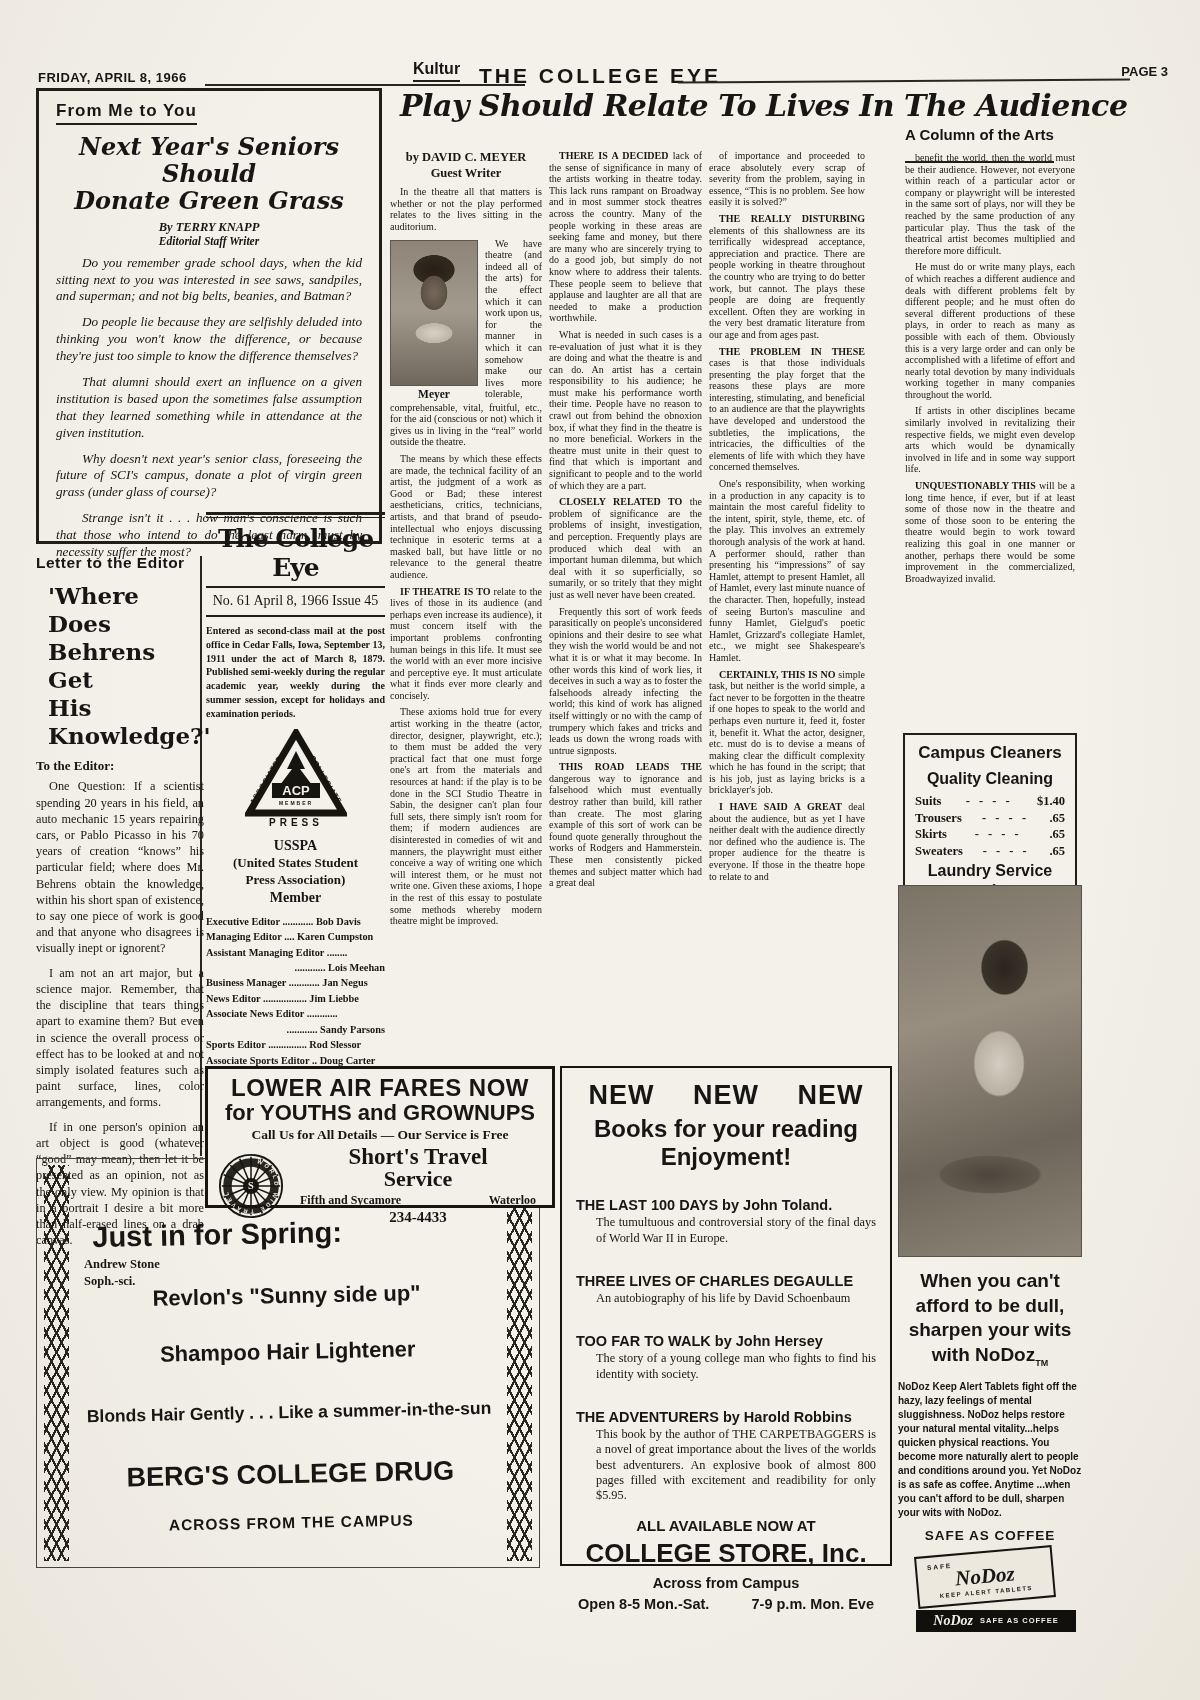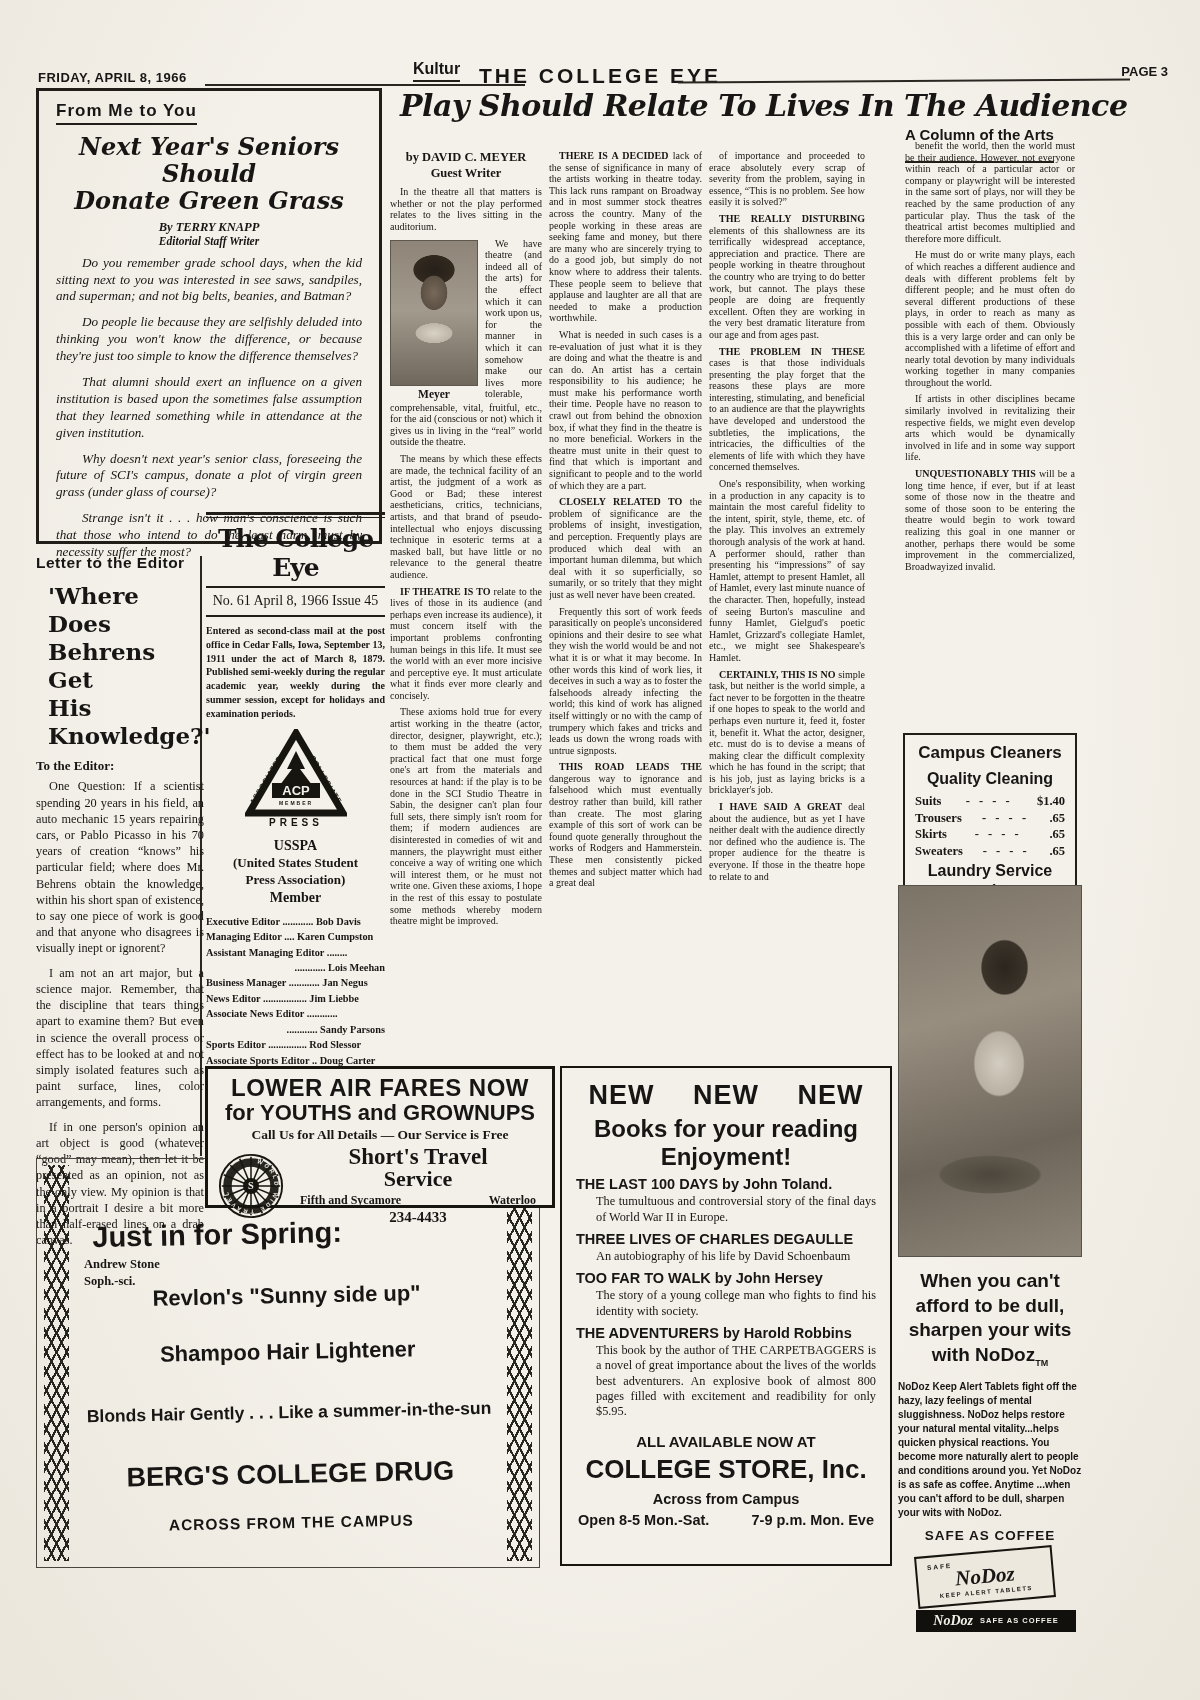--- a/index.html
+++ b/index.html
@@ -49,21 +49,21 @@
   
   .kultur { left:413px; top:60px; display:inline-block; font:bold 16px "Liberation Sans",sans-serif; border-bottom:2.5px solid #211e19; padding-bottom:2px; }
   .headline { left:400px; top:88px; width:690px; text-align:center; font:bold italic 30px "DejaVu Serif",serif; letter-spacing:-.5px; white-space:nowrap; }
   .col-label { left:905px; top:126px; display:inline-block; font:bold 15px "Liberation Sans",sans-serif; border-bottom:2.5px solid #211e19; padding-bottom:18px; }
   .acol { overflow:hidden; }
   .acol p { font:10px/1.16 "Liberation Serif",serif; text-align:justify; text-indent:10px; margin-bottom:5px; }
   .acol p strong { font-weight:bold; }
   .c1 { left:390px; top:150px; width:152px; height:856px; }
   .c2 { left:549px; top:150px; width:153px; height:856px; }
   .c3 { left:709px; top:150px; width:156px; height:858px; }
-  .c4 { left:905px; top:140px; width:170px; height:578px; }
+  .c4 { left:905px; top:152px; width:170px; height:578px; }
   .art-by { text-align:center; font:bold 12.5px/1.25 "Liberation Serif",serif; margin-bottom:5px; }
   .photo { float:left; width:88px; margin:2px 7px 2px 0; }
   .photo-img { width:88px; height:146px; border:1px solid #5d574e;
     background:
       radial-gradient(ellipse 26px 14px at 50% 64%, #d8d2c6 0%, #bdb5a7 70%, transparent 72%),
       radial-gradient(ellipse 21px 27px at 50% 36%, #77695a 0%, #5c5044 62%, transparent 65%),
       radial-gradient(ellipse 28px 20px at 50% 20%, #262019 0%, #32291f 72%, transparent 75%),
       linear-gradient(180deg, #8e8578 0%, #a29a8c 48%, #6f675c 100%);
   }
   .photo-cap { text-align:center; font:bold 11.5px "Liberation Serif",serif; padding-top:2px; }
@@ -111,21 +111,21 @@
   .tr-name { flex:1; text-align:center; }
   .tr-name .n1 { font:bold 23px/1.0 "Liberation Serif",serif; }
   .tr-name .n2 { font:bold 22px/1.0 "Liberation Serif",serif; }
   .tr-addr { display:flex; justify-content:space-between; font:bold 12px "Liberation Serif",serif; margin-top:3px; padding:0 6px; }
   .tr-phone { font:bold 15px "Liberation Serif",serif; margin-top:1px; }
 
   
   .books-box { left:560px; top:1066px; width:332px; height:500px; border:2.5px solid #17150f; background:#f3f0e9; z-index:5; padding:12px 14px 8px; position:absolute; }
   .bk-new { text-align:center; font:bold 27px "Liberation Sans",sans-serif; word-spacing:30px; letter-spacing:1px; }
   .bk-t { text-align:center; font:bold 24px/1.15 "Liberation Sans",sans-serif; margin-top:4px; }
-  .bk-item-title { font:bold 14.5px "Liberation Sans",sans-serif; margin-top:6px; }
+  .bk-item-title { font:bold 14.5px "Liberation Sans",sans-serif; margin-top:27px; }
   .bk-item-desc { font:12.3px/1.25 "Liberation Serif",serif; text-align:justify; padding-left:20px; margin-top:2px; }
   .bk-avail { text-align:center; font:bold 15px "Liberation Sans",sans-serif; margin-top:13px; }
   .bk-store { text-align:center; font:bold 26px "Liberation Sans",sans-serif; margin-top:4px; }
   .bk-across { text-align:center; font:bold 14.5px "Liberation Sans",sans-serif; margin-top:6px; }
   .bk-hours { display:flex; justify-content:space-between; font:bold 14.5px "Liberation Sans",sans-serif; margin-top:5px; padding:0 2px; }
 
   
   .bergs-box { left:36px; top:1158px; width:504px; height:410px; border:1.5px solid #49453d; }
   .zz { position:absolute; top:6px; bottom:6px; width:25px; opacity:.92;
     background-image:

